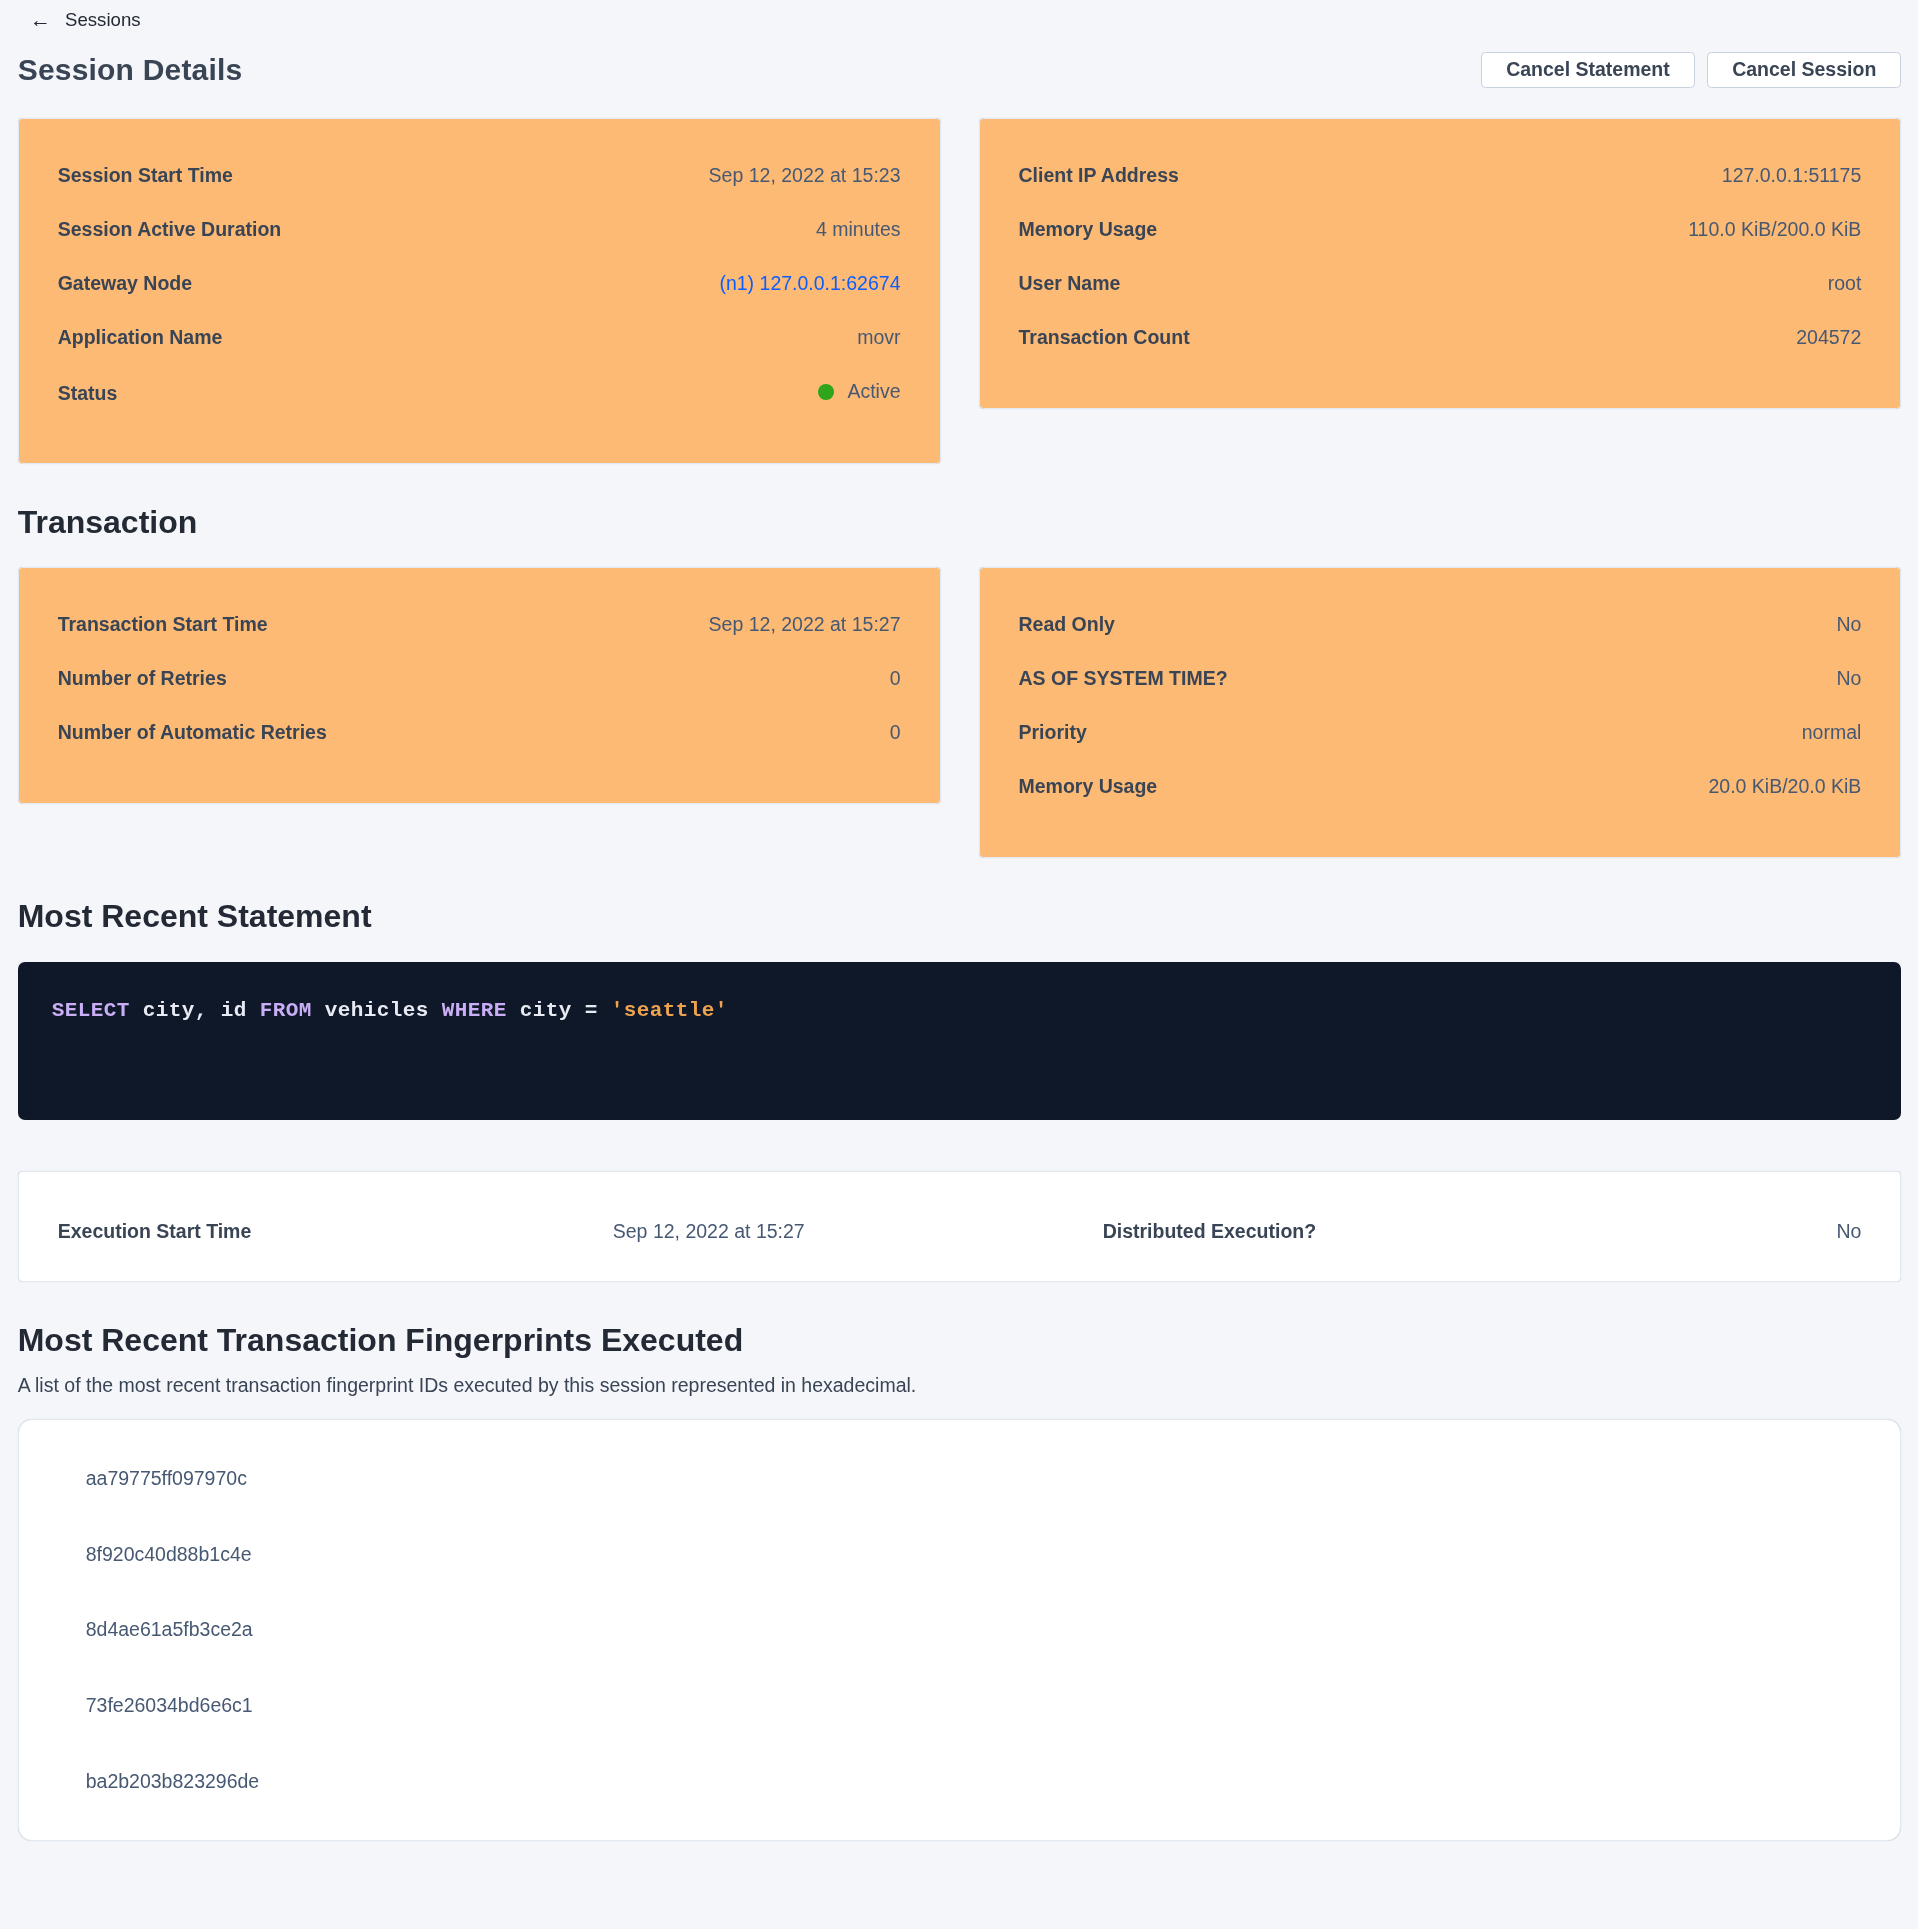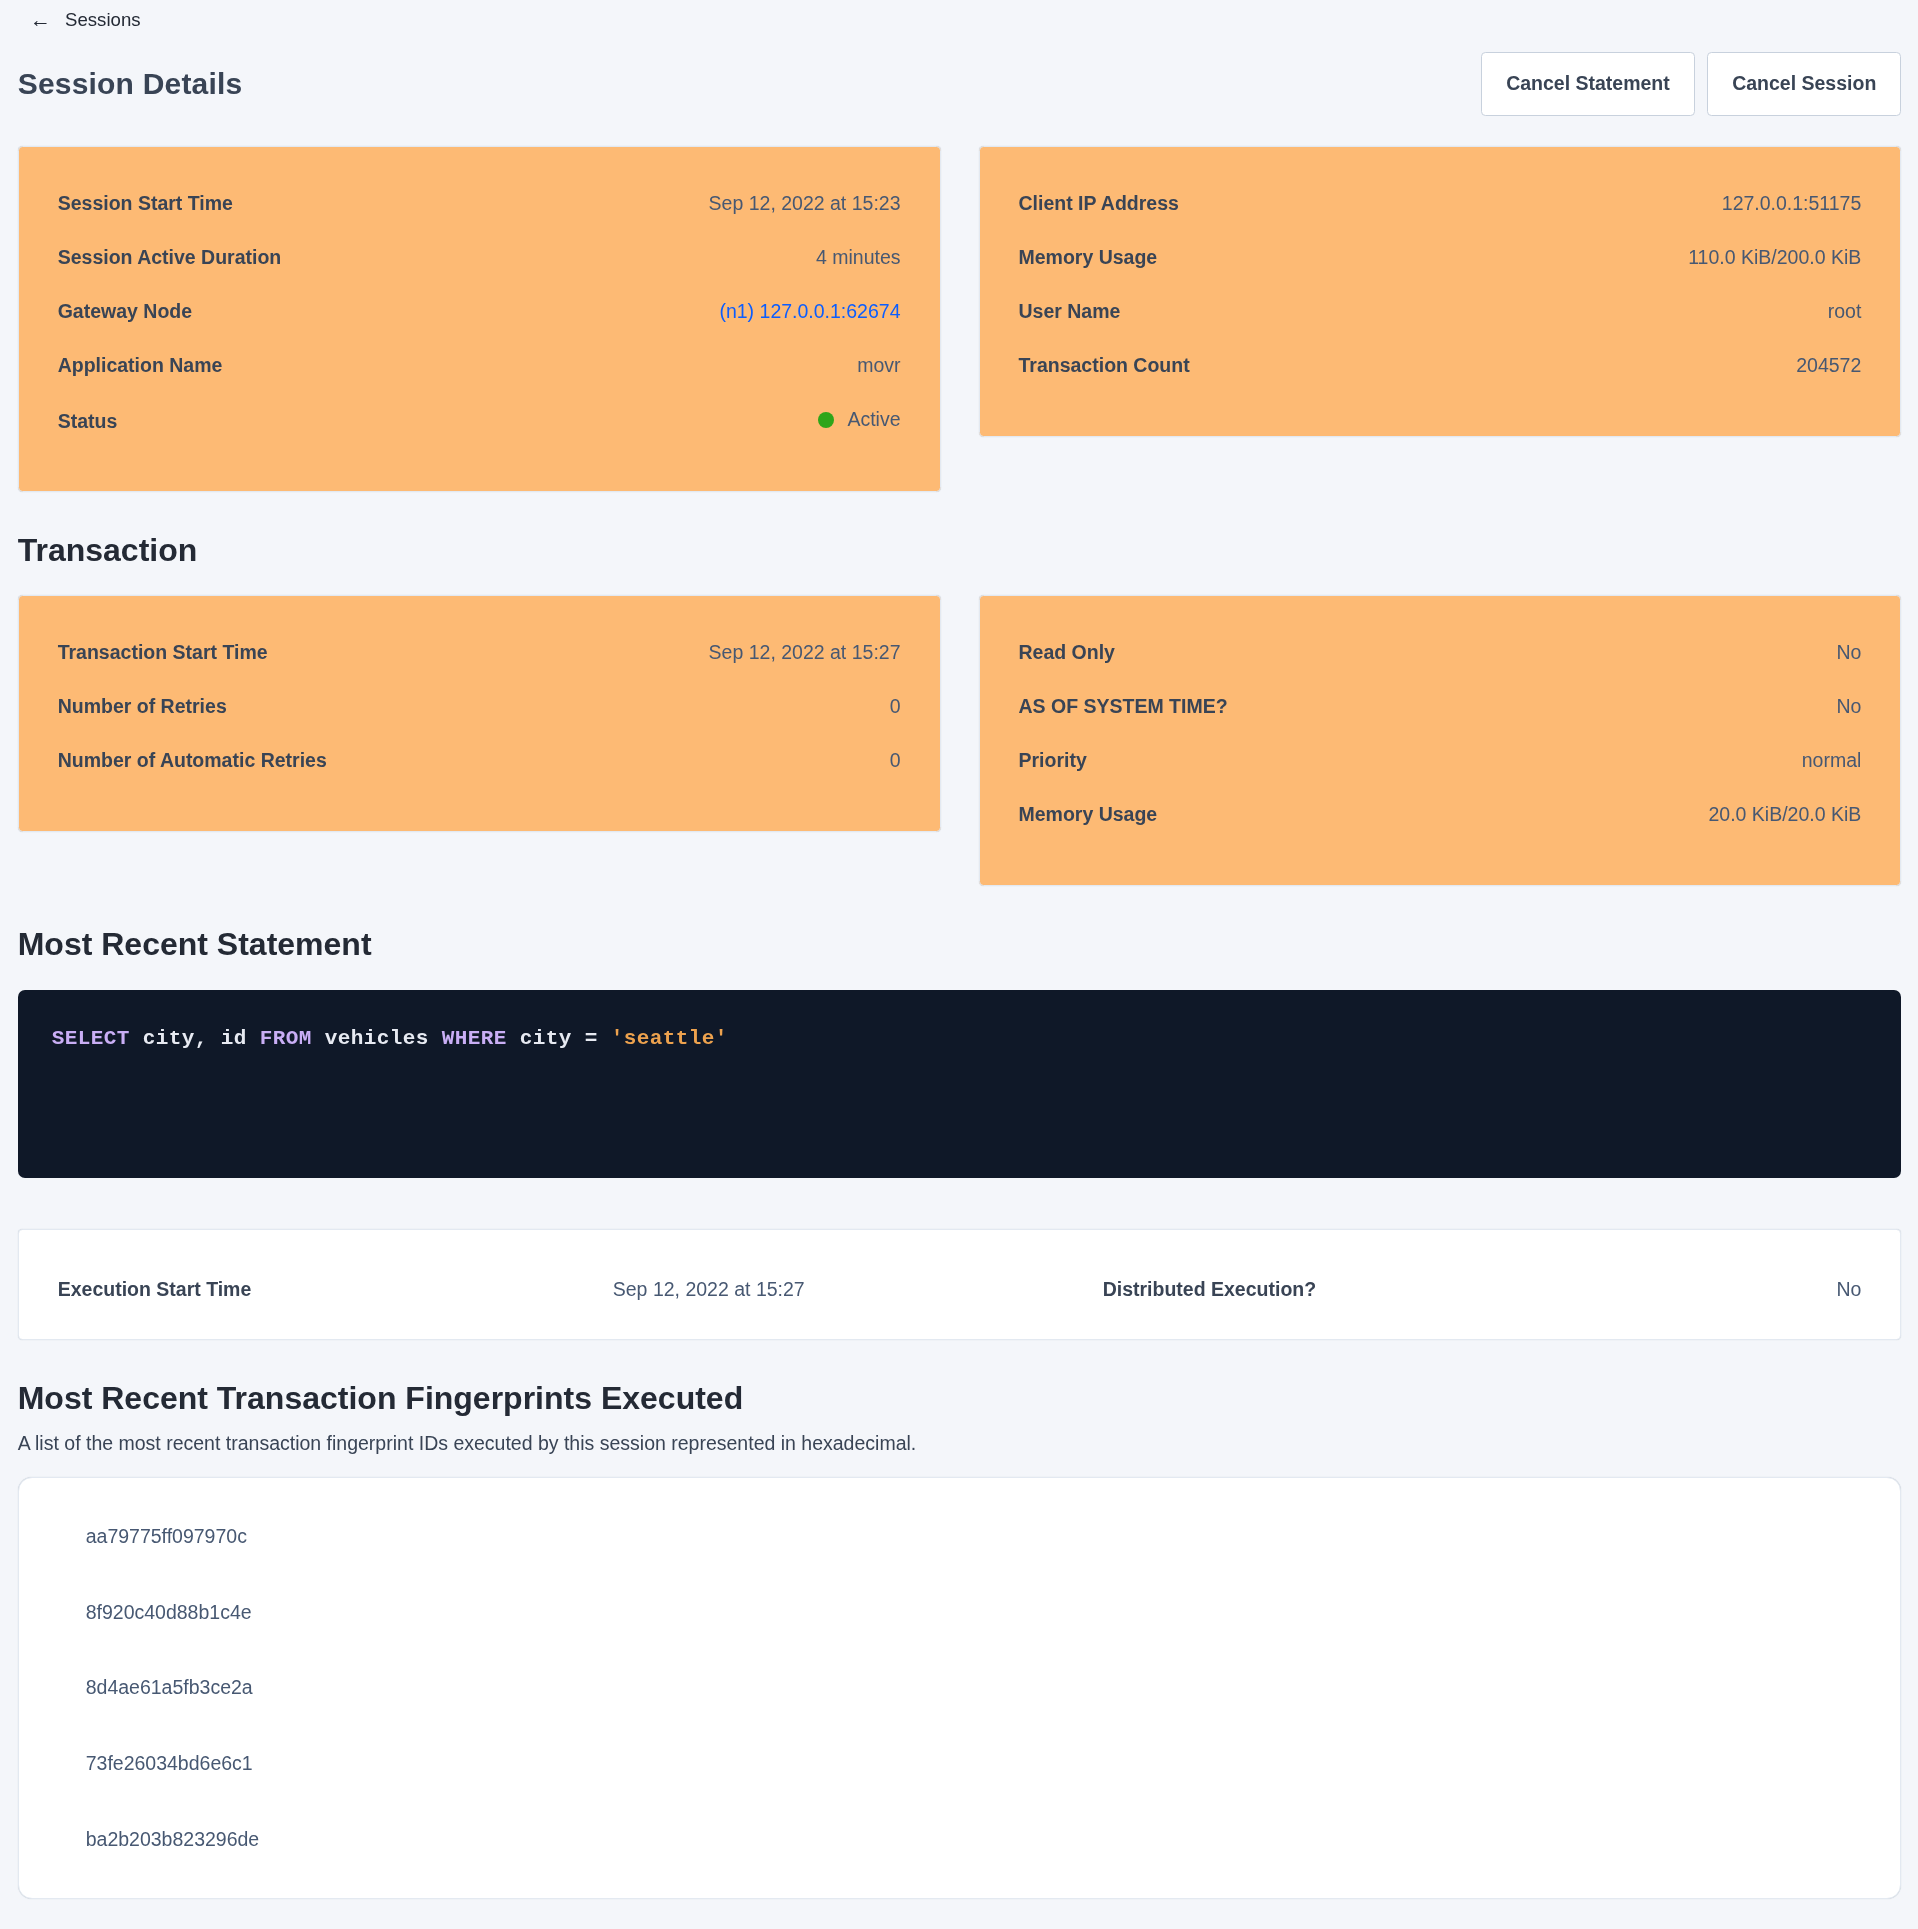--- a/index.html
+++ b/index.html
@@ -49,21 +49,21 @@
   }
   h1.page-title {
     margin: 0;
     font-size: 30px;
     font-weight: 700;
     color: var(--text-dark);
     letter-spacing: 0.2px;
   }
   .header-buttons { display: flex; gap: 12.4px; }
   .btn {
-    height: 64px;
+    height: 36px;
     padding: 0 24px;
     background: #ffffff;
     border: 0.9px solid #c8d1dd;
     border-radius: 4.4px;
     font-family: "Liberation Sans", sans-serif;
     font-size: 19.5px;
     font-weight: 700;
     color: var(--text-dark);
     cursor: pointer;
   }
@@ -109,21 +109,21 @@
     color: var(--heading);
     margin: 40px 0 0 0;
   }
   .cards-row.tx { margin-top: 26px; }
 
   
   .sql-block {
     margin-top: 26.6px;
     background: var(--code-background);
     border-radius: 7px;
-    height: 188px;
+    height: 158px;
     padding: 37px 34px;
     font-family: "Liberation Mono", "DejaVu Sans Mono", monospace;
     font-size: 21px;
     font-weight: 700;
     color: #e7eaf2;
     white-space: pre;
     letter-spacing: 0.4px;
   }
   .sql-kw { color: var(--code-keyword); }
   .sql-str { color: var(--code-string); }

